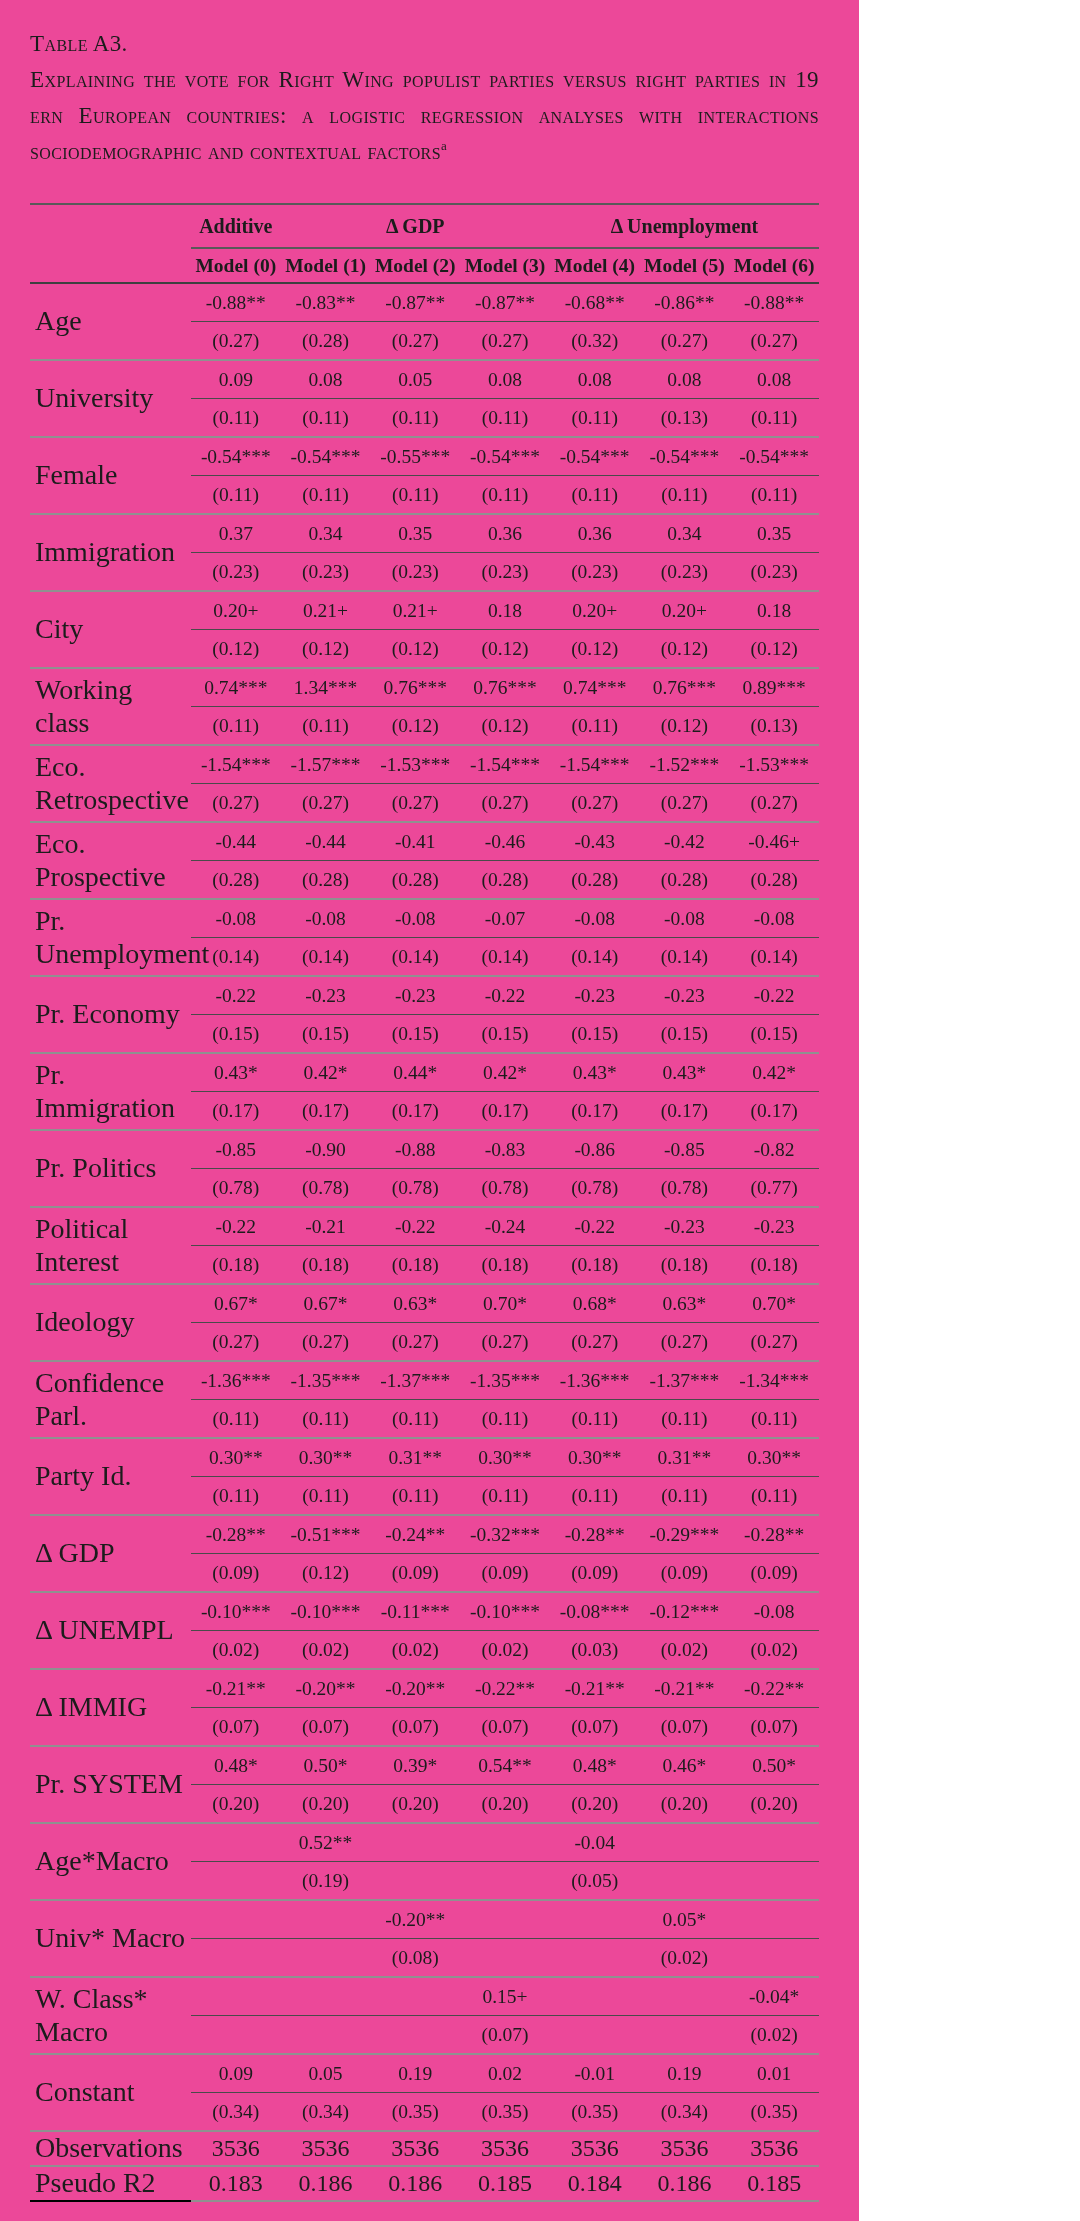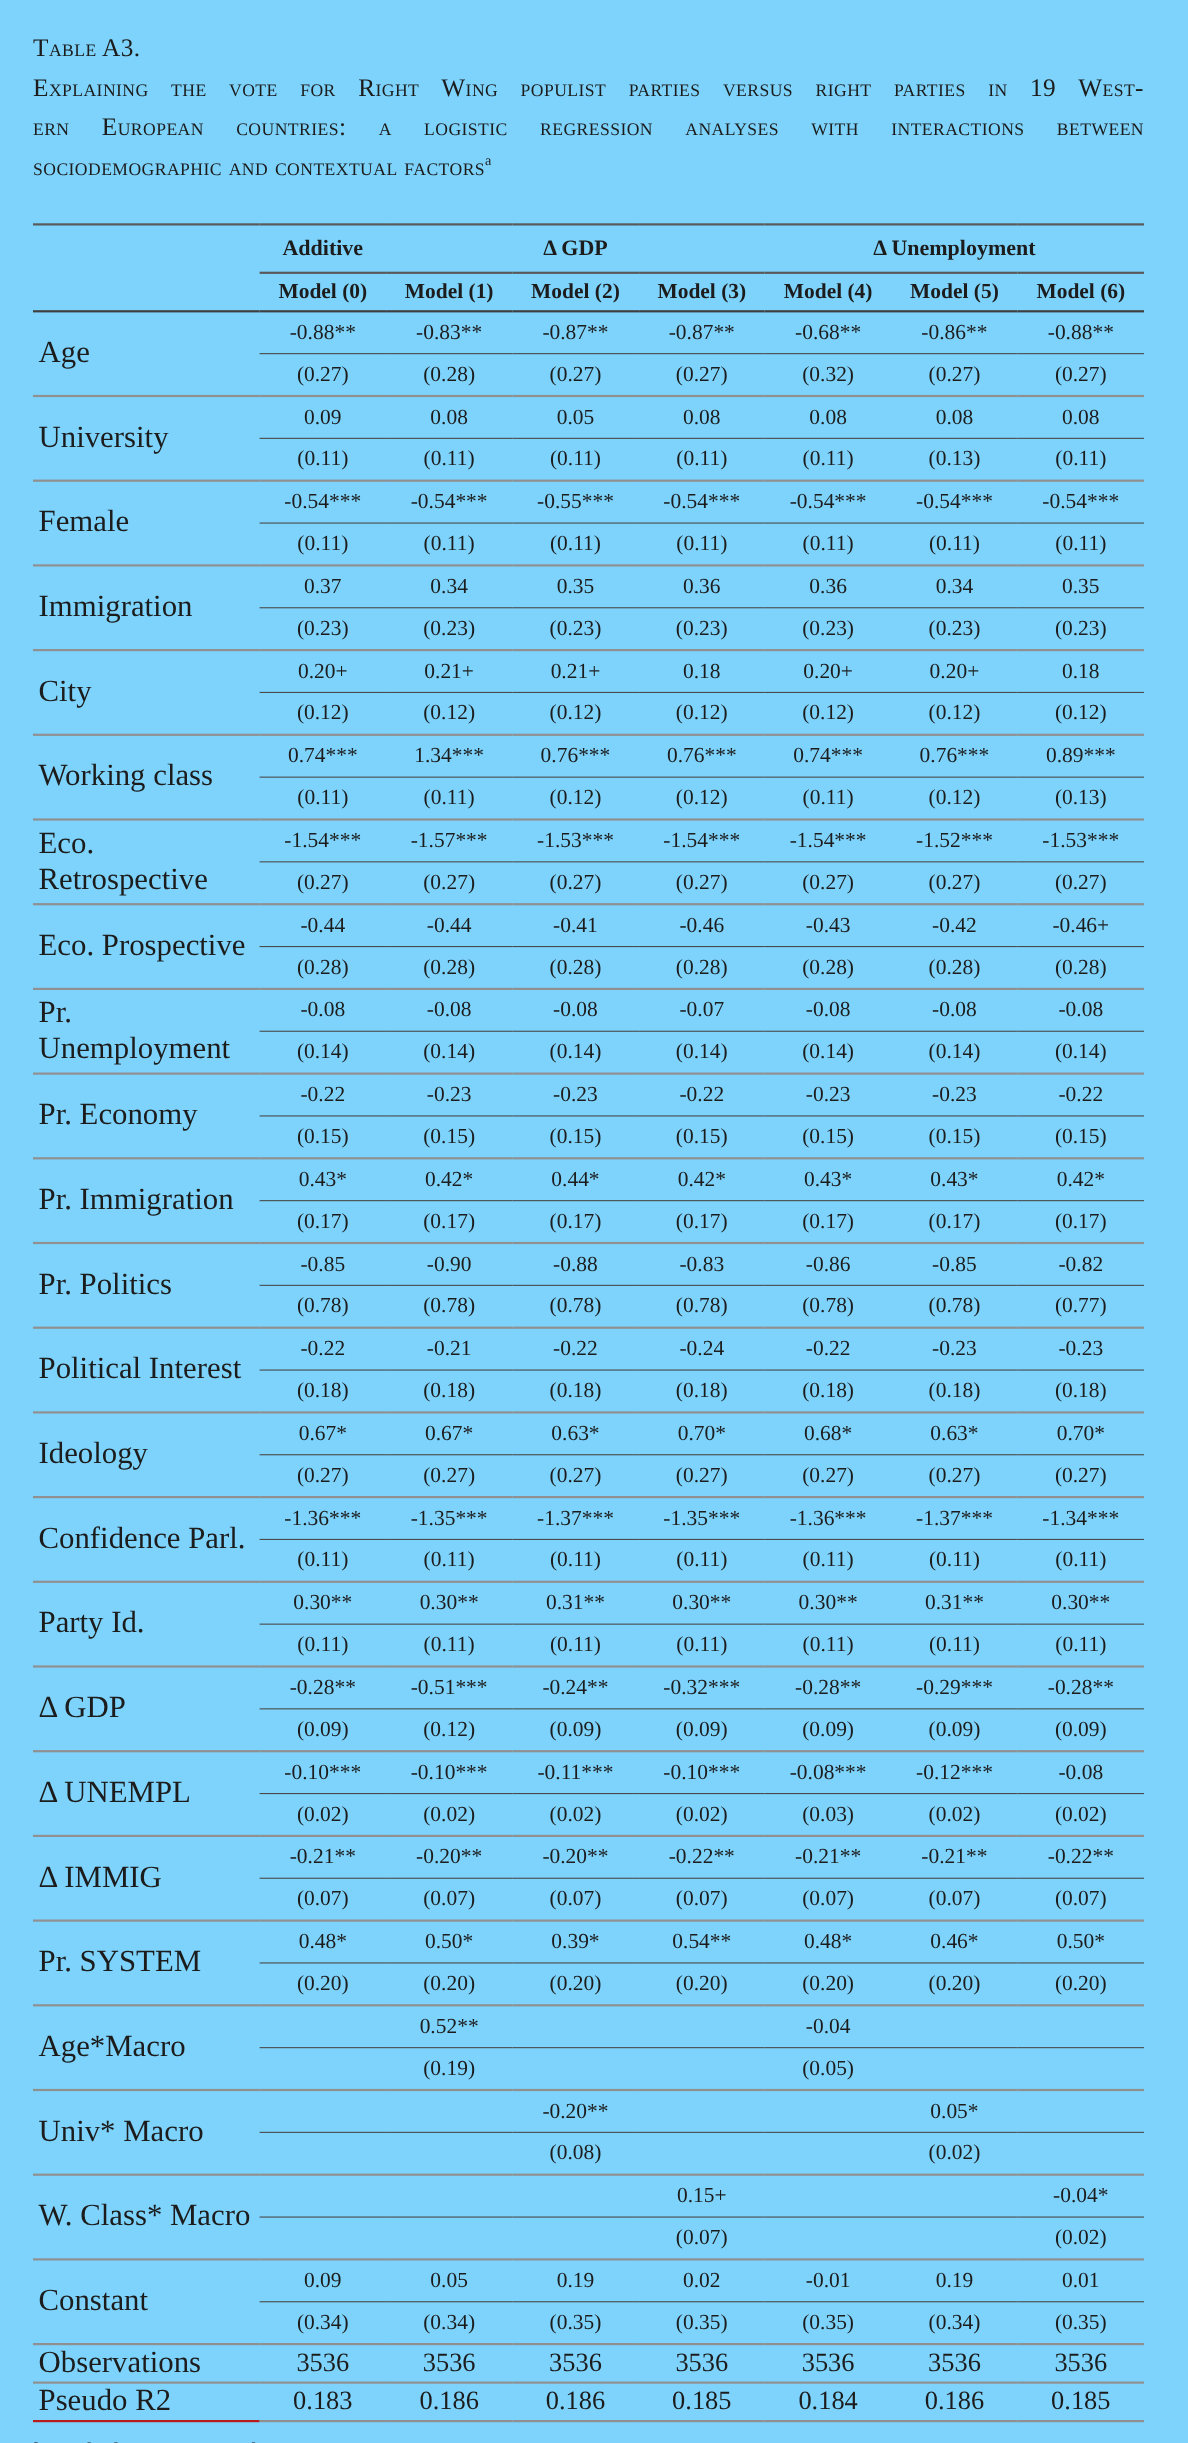--- a/index.html
+++ b/index.html
@@ -1,39 +1,39 @@
 <!DOCTYPE html>
 <html><head>
 <meta charset="utf-8">
 <style>
   html, body { margin: 0; padding: 0; background: #ffffff; }
   .page {
-    width: 1080px; height: 2221px; box-sizing: border-box;
+    width: 859px; height: 2221px; box-sizing: border-box;
     padding: 26px 40px 0 30px;
     font-family: "Liberation Serif", "DejaVu Serif", serif;
-    color: #1c1c1c; background: #7dd3fc;
+    color: #1c1c1c; background: #ec4899;
   }
   
   .title-block {
     font-variant: small-caps;
     font-size: 23px; line-height: 36px;
     letter-spacing: 0.4px;
     margin: 0 0 0 0;
   }
   .title-line { height: 36px; overflow: hidden; }
   .jl { text-align: justify; text-align-last: justify; }
   .title-block sup, .footnote sup {
     font-variant: normal; font-size: 13px; vertical-align: super; line-height: 0;
   }
   
   table.reg-table {
     width: 100%; border-collapse: collapse; table-layout: fixed;
     margin-top: 33px;
     border-top: 2px solid #595959;
-    border-bottom: 2px solid #b91c1c;
+    border-bottom: 2px solid #000000;
   }
   .reg-table th, .reg-table td { padding: 0 2px; vertical-align: middle; }
   tr.group-row th { height: 42px; font-weight: bold; font-size: 20px; text-align: center; border-bottom: 2px solid #595959; }
   tr.group-row td.blank { border-bottom: none; }
   tr.model-row th, tr.model-row td { height: 33px; font-weight: bold; font-size: 19.5px; text-align: center; border-bottom: 2px solid #3f3f3f; }
   td.row-label {
     text-align: left; font-size: 28px; padding-left: 5px;
     white-space: pre-line; line-height: 1.15;
     border-bottom: 2px solid #909090;
   }

